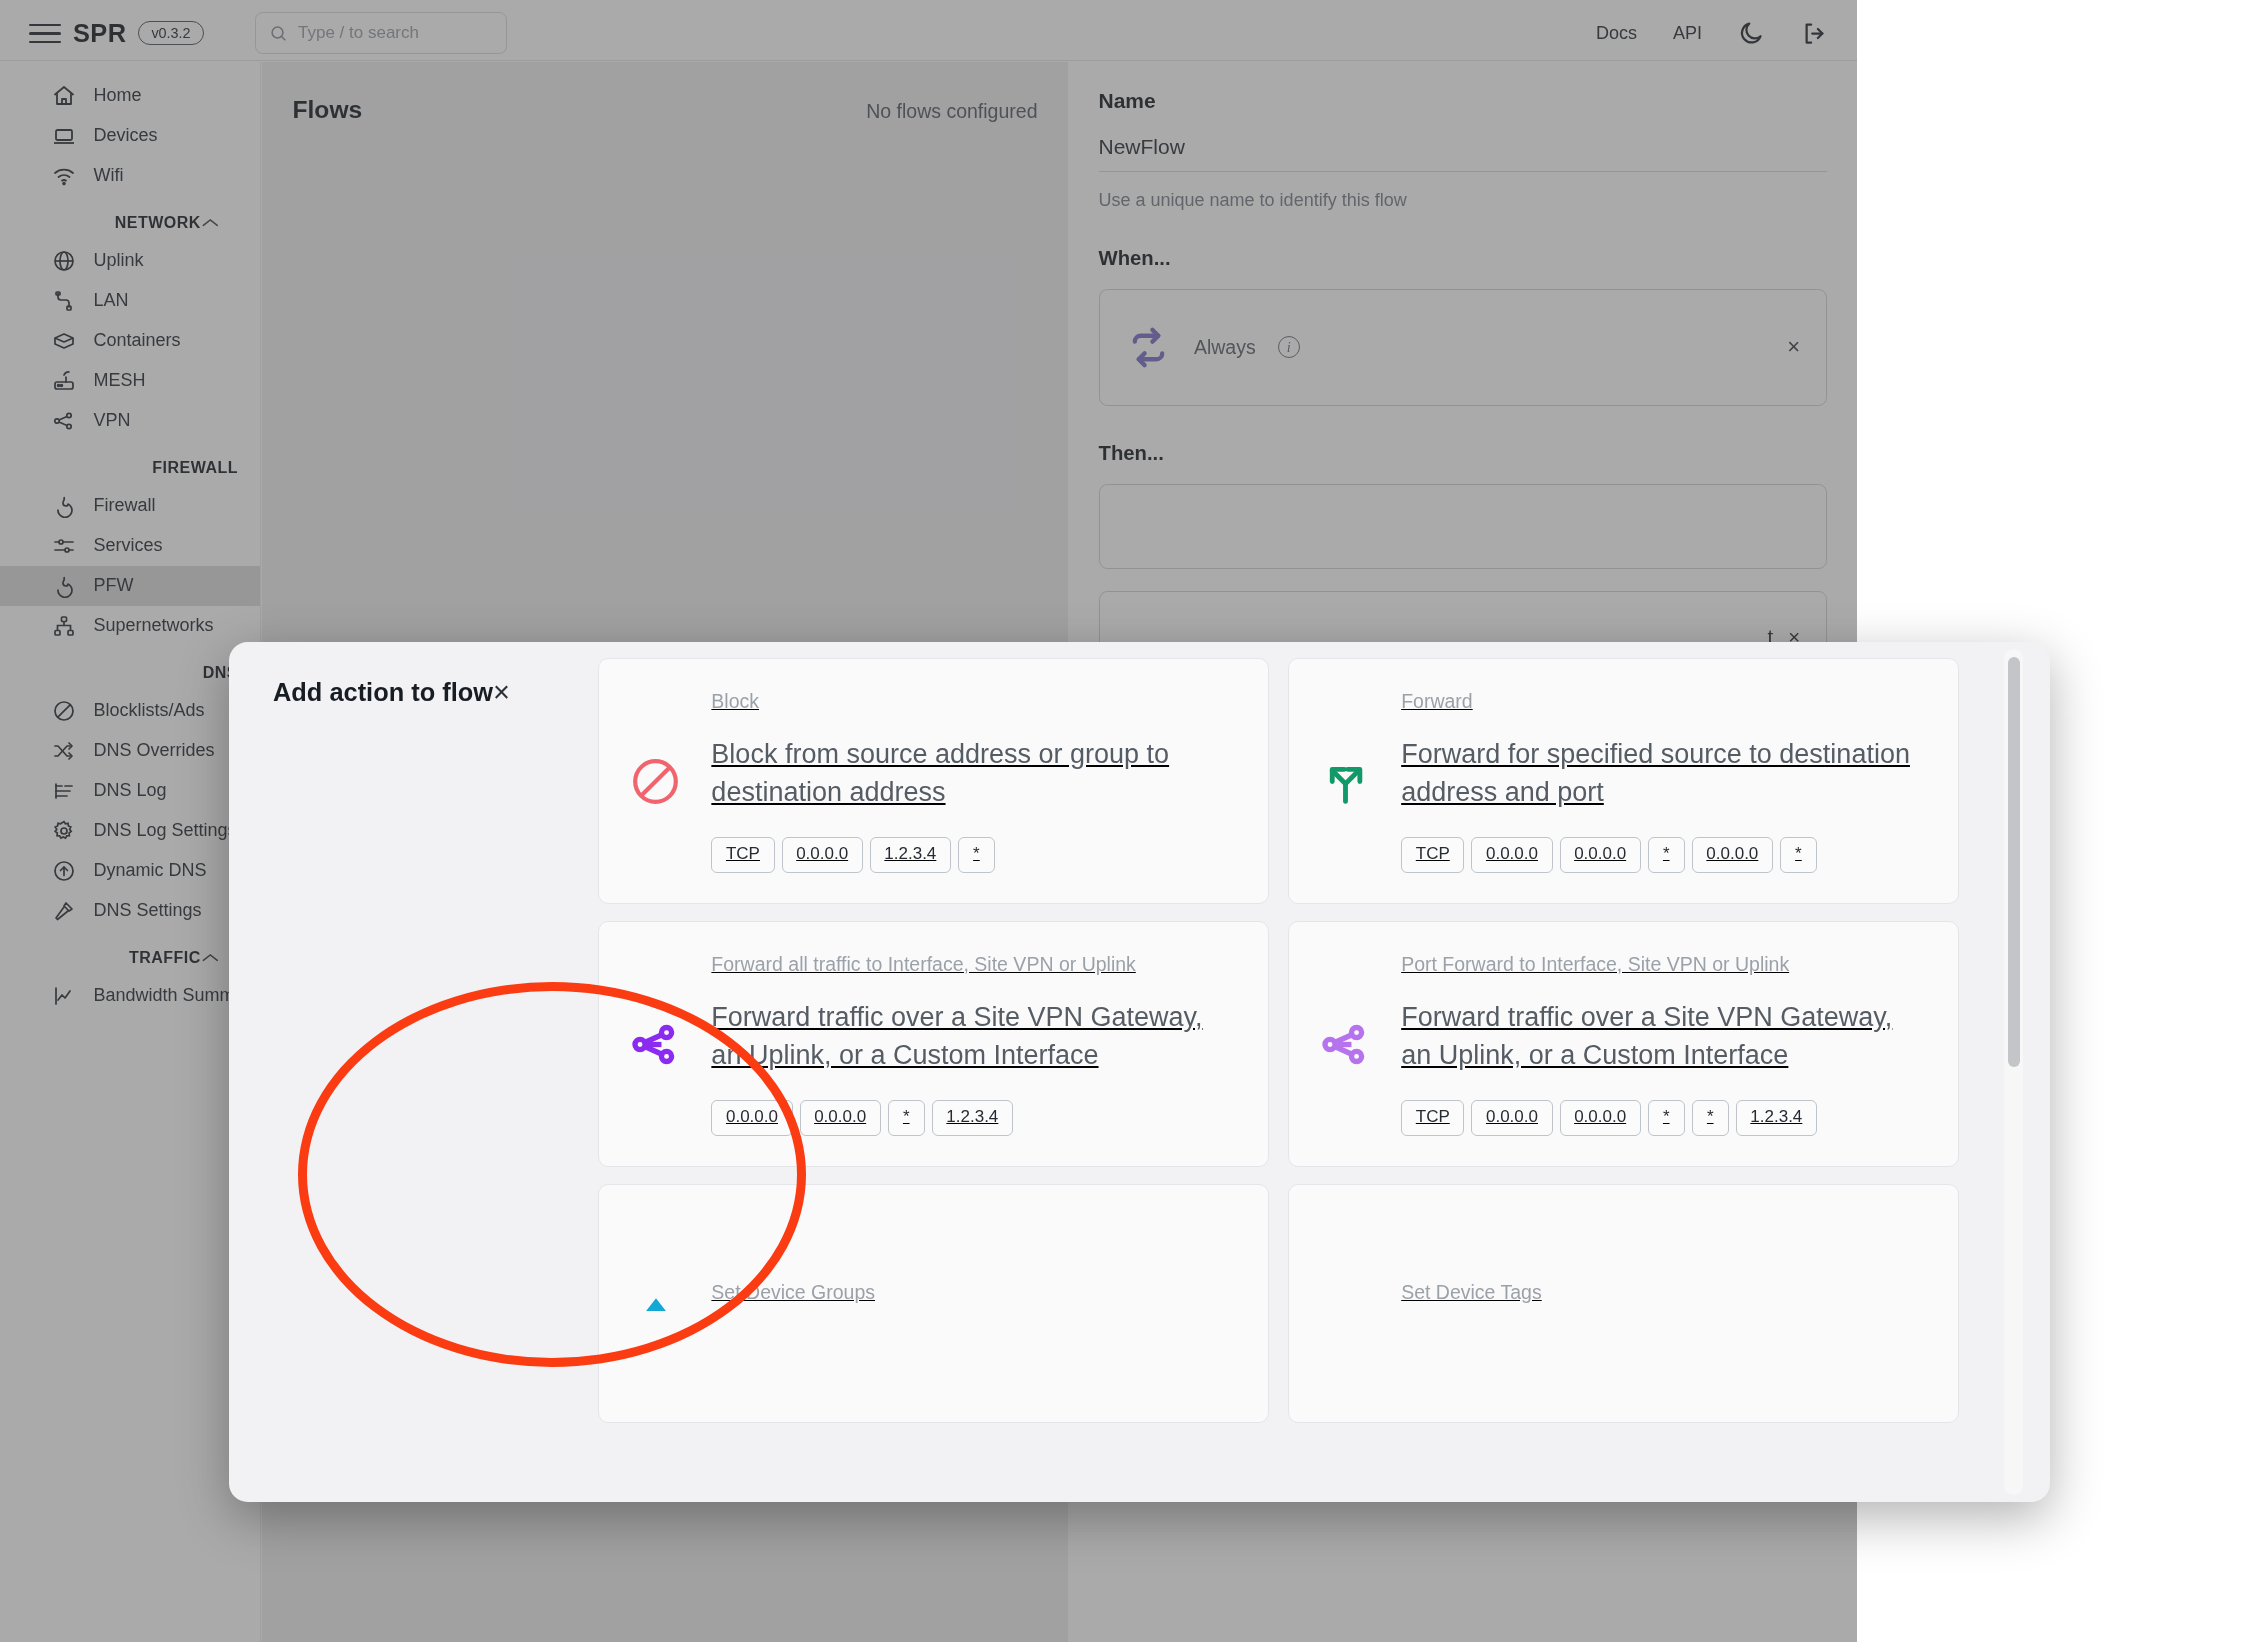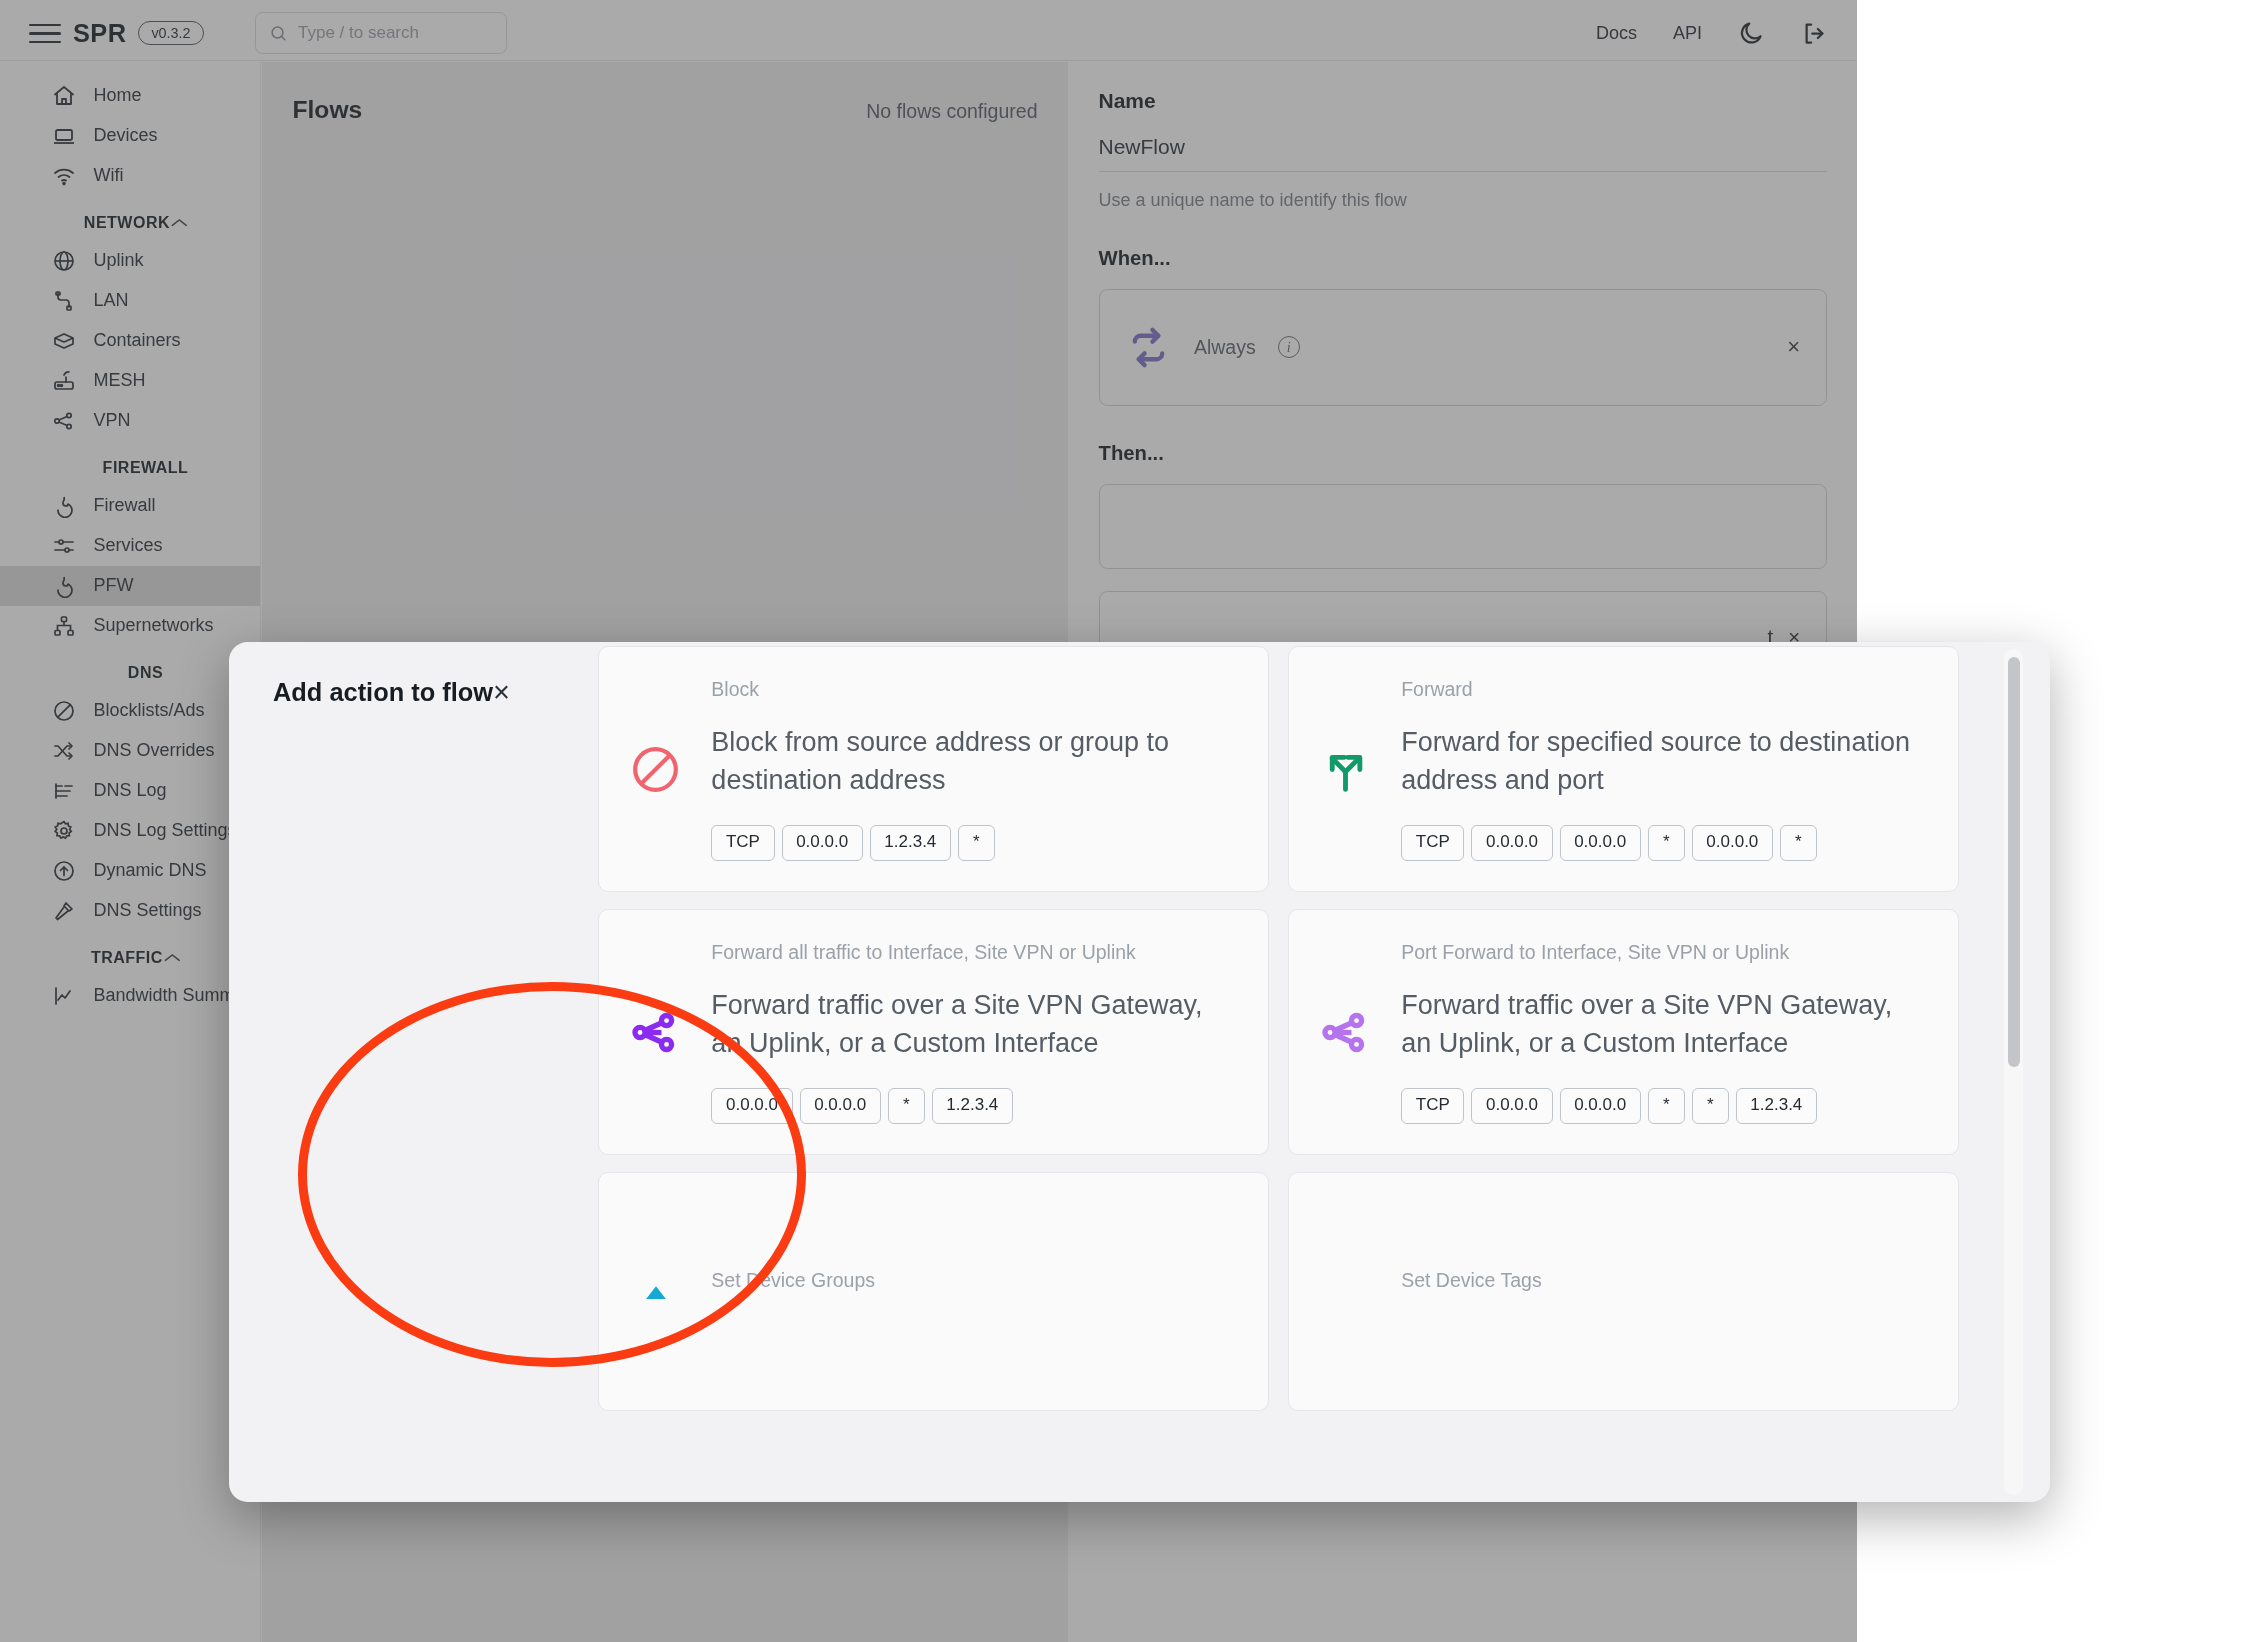--- a/index.html
+++ b/index.html
@@ -67,21 +67,21 @@
   .nav-item {
     display: flex; align-items: center; gap: 17px;
     height: 40px; padding: 0 22px 0 51px; cursor: pointer;
     font-size: 18px; color: #2b3138; white-space: nowrap;
   }
   .nav-item.active { background: #ddddde; }
   .nav-item .ico { width: 25.4px; height: 25.4px; display: flex; align-items: center; justify-content: center; flex: none; }
   .nav-section {
     font-size: 16px; font-weight: bold; color: #1c2228;
     letter-spacing: 0.5px; padding: 18.6px 22px 8.5px 53px;
-    display: flex; align-items: center; justify-content: center;
+    display: flex; align-items: center; justify-content: flex-end;
   }
   .chev { color: #41464d; font-size: 12.7px; margin-right: 18.6px; }
 
   
   .main {
     position: absolute; top: 62px; left: 262px; right: 789px; bottom: 0;
     background: #efeff1;
     padding: 34px 30.5px;
   }
   .flows-head { display: flex; align-items: baseline; justify-content: space-between; }
@@ -125,21 +125,21 @@
     box-shadow: 0 15.2px 51px rgba(0,0,0,0.30);
     overflow: hidden; display: flex; 
   }
   .modal-head {
     height: 100px; flex: none; display: flex; align-items: center;
     padding: 0 44px;
   }
   .modal-title { font-size: 25.4px; font-weight: bold; color: #181d23; }
   .modal-x { margin-left: auto; font-size: 29px; color: #2b3138; cursor: pointer; line-height: 1; }
   .modal-body {
-    flex: 1; position: relative; padding: 4px 44px 0 44px; overflow: hidden;
+    flex: 1; position: relative; padding: 16px 44px 0 44px; overflow: hidden; text-decoration: underline;
   }
   .card-grid {
     display: grid; grid-template-columns: 1fr 1fr; gap: 17px 18.6px;
     padding-right: 47px;
   }
   .acard {
     background: #fafafb; border: 0.8px solid #e3e5e9; border-radius: 10.2px;
     min-height: 239px; padding: 30.5px 34px 30.5px 25.4px;
     display: flex; align-items: center; gap: 24px; cursor: pointer;
   }

